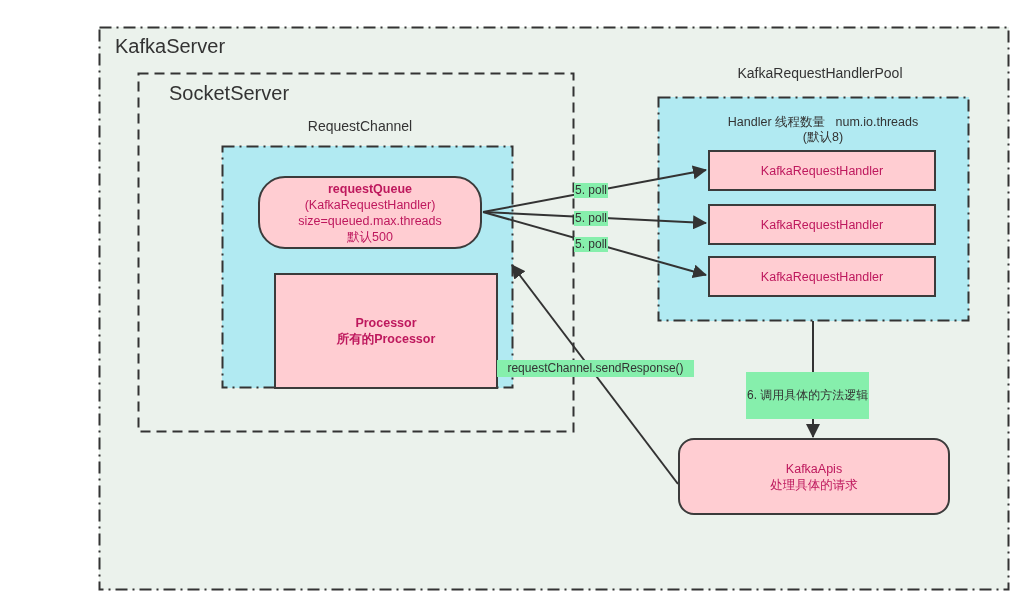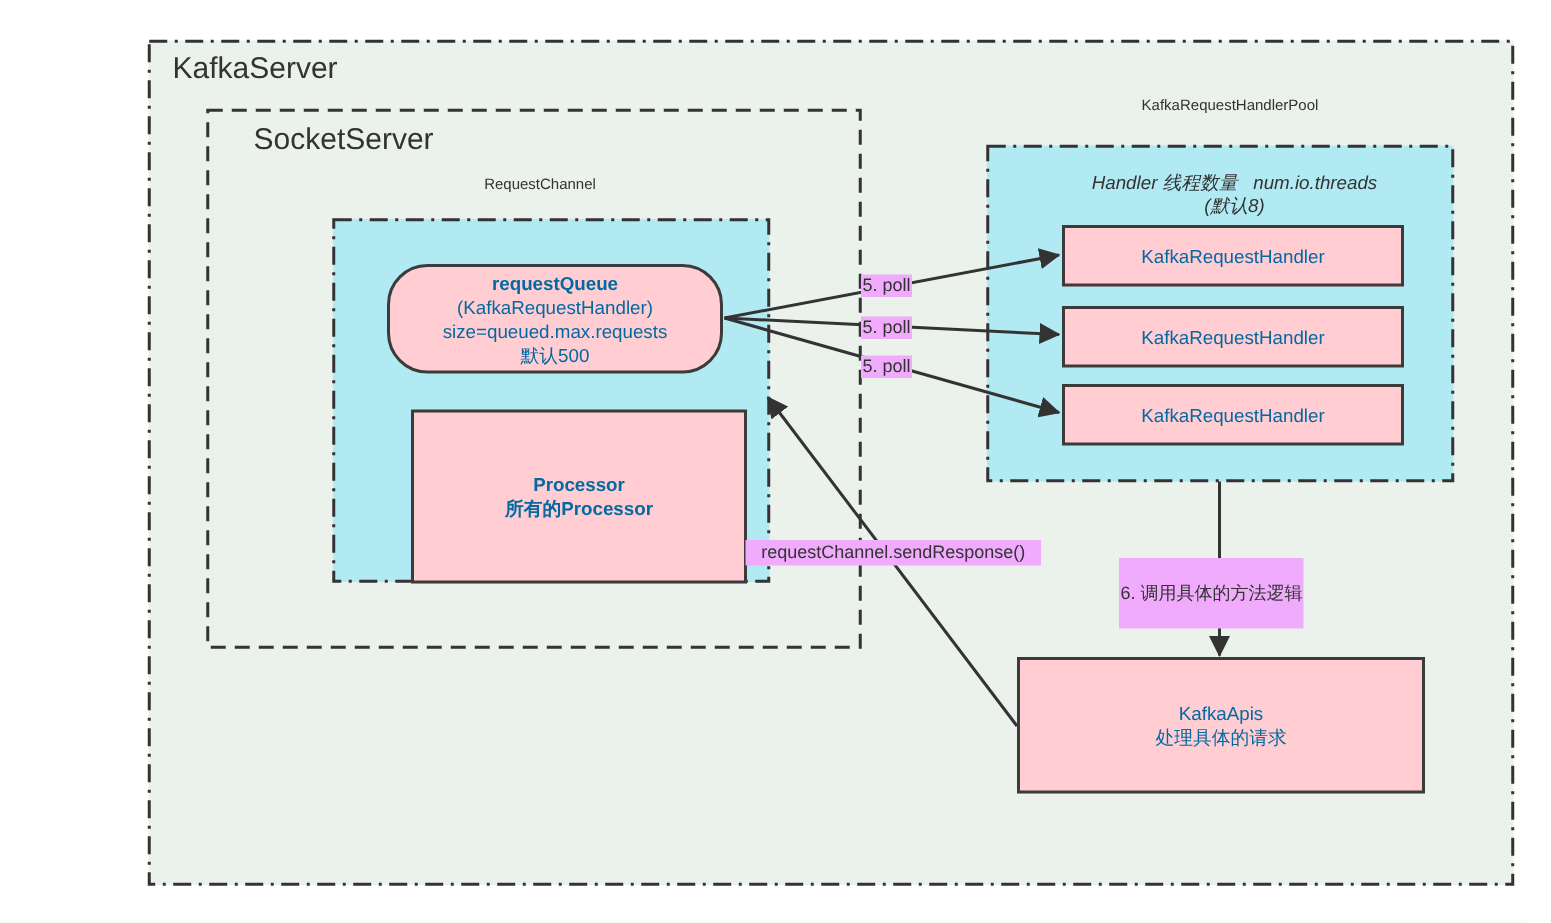--- a/index.html
+++ b/index.html
@@ -1,24 +1,24 @@
 <!DOCTYPE html>
 <html><head>
 <meta charset="utf-8">
 <style>
   html, body { margin:0; padding:0; background:#ffffff; }
   body { width:1034px; height:615px; position:relative; overflow:hidden;
          font-family:"Liberation Sans", "DejaVu Sans", sans-serif; color:#333333; }
   .abs { position:absolute; box-sizing:border-box; }
   svg.lines { position:absolute; left:0; top:0; }
   .title-xl { font-size:20px; color:#333; }
-  .title-md { font-size:10px; color:#333; }
+  .title-md { font-size:14px; color:#333; }
   .box-pink { background:#ffcdd2; border:2px solid #3b3b3b; display:flex; flex-direction:column;
-              align-items:center; justify-content:center; text-align:center; font-size:12.5px; line-height:16px; color:#0369a1; }
-  .label-white { background:#f0abfc; font-size:12px; color:#333; line-height:15px; text-align:center; white-space:nowrap; }
+              align-items:center; justify-content:center; text-align:center; font-size:12.5px; line-height:16px; color:#be185d; }
+  .label-white { background:#86efac; font-size:12px; color:#333; line-height:15px; text-align:center; white-space:nowrap; }
   .bold { font-weight:bold; }
 </style>
 </head>
 <body>
 
 <div class="abs" style="left:99px; top:27px; width:910px; height:563px; background:#ebf2ec;"></div>
 
 <div class="abs" style="left:138px; top:73px; width:436px; height:359px;"></div>
 
 <div class="abs" style="left:222px; top:146px; width:291px; height:242px; background:#b1eaf2;"></div>
@@ -53,45 +53,45 @@
 </svg>
 
 <div class="abs title-xl" style="left:115px; top:35px;">KafkaServer</div>
 <div class="abs title-xl" style="left:169px; top:82px;">SocketServer</div>
 <div class="abs title-md" style="left:222px; top:118px; width:276px; text-align:center;">RequestChannel</div>
 <div class="abs title-md" style="left:690px; top:65px; width:260px; text-align:center;">KafkaRequestHandlerPool</div>
 
 <div class="abs box-pink" style="left:258px; top:176px; width:224px; height:73px;border-radius:27px;">
   <span class="bold">requestQueue</span>
   <span>(KafkaRequestHandler)</span>
-  <span>size=queued.max.requests</span>
+  <span>size=queued.max.threads</span>
   <span>默认500</span>
 </div>
 
 <div class="abs box-pink" style="left:274px; top:273px; width:224px; height:116px;font-weight:bold;">
   <span>Processor</span>
   <span>所有的Processor</span>
 </div>
 
-<div class="abs" style="left:658px; top:115px; width:330px; text-align:center; font-size:12.5px; line-height:15px; color:#333;font-style:italic;">
+<div class="abs" style="left:658px; top:115px; width:330px; text-align:center; font-size:12.5px; line-height:15px; color:#333;">
   <div style="white-space:pre;">Handler 线程数量   num.io.threads</div>
   <div>(默认8)</div>
 </div>
 
 <div class="abs box-pink" style="left:708px; top:150px; width:228px; height:41px;">
   <span>KafkaRequestHandler</span>
 </div>
 <div class="abs box-pink" style="left:708px; top:204px; width:228px; height:41px;">
   <span>KafkaRequestHandler</span>
 </div>
 <div class="abs box-pink" style="left:708px; top:256px; width:228px; height:41px;">
   <span>KafkaRequestHandler</span>
 </div>
 
-<div class="abs box-pink" style="left:678px; top:438px; width:272px; height:91px;">
+<div class="abs box-pink" style="left:678px; top:438px; width:272px; height:77px;border-radius:16px;">
   <span>KafkaApis</span>
   <span>处理具体的请求</span>
 </div>
 
 <div class="abs label-white" style="left:574px; top:183px; padding:0 1px;">5. poll</div>
 <div class="abs label-white" style="left:574px; top:211px; padding:0 1px;">5. poll</div>
 <div class="abs label-white" style="left:574px; top:237px; padding:0 1px;">5. poll</div>
 
 <div class="abs label-white" style="left:746px; top:372px; padding:16px 1px;">6. 调用具体的方法逻辑</div>
 

